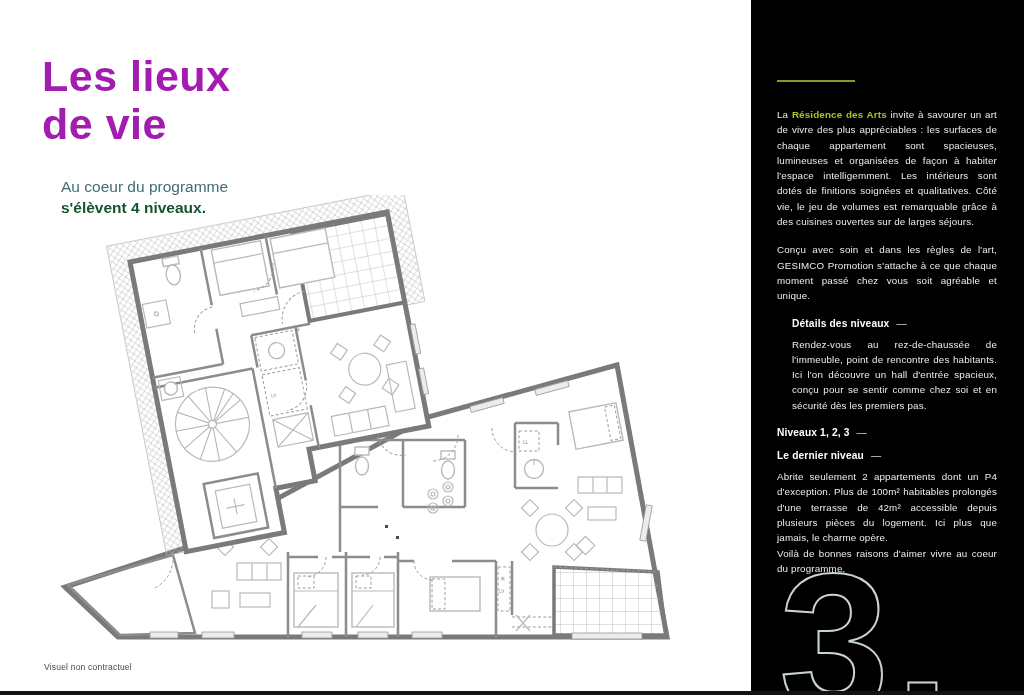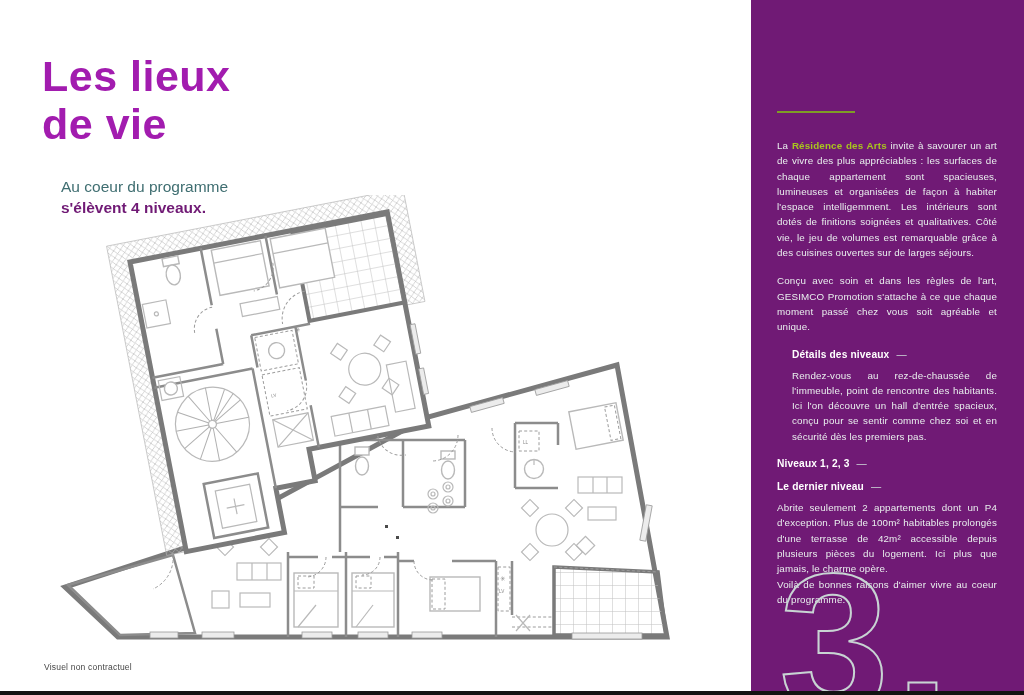--- a/index.html
+++ b/index.html
@@ -13,33 +13,33 @@
   .page-title{
     position:absolute;left:42px;top:52px;
     font-size:43px;line-height:48px;font-weight:bold;
     color:#a21caf;letter-spacing:.5px;
   }
   .page-subtitle{
     position:absolute;left:61px;top:176px;
     font-size:15.5px;line-height:21px;
   }
   .page-subtitle .sub1{color:#45707a;color:#3f6e71;display:block;}
-  .page-subtitle .sub2{color:#701a75;font-weight:bold;display:block;}
+  .page-subtitle .sub2{color:#14532d;font-weight:bold;display:block;}
   .plan-caption{
     position:absolute;left:44px;top:662px;
     font-size:8.5px;color:#474747;letter-spacing:.2px;
   }
   .bottom-edge{
     position:absolute;left:0;right:0;bottom:0;height:4px;background:#121212;
   }
   
   .sidebar{
     position:absolute;left:751px;top:0;width:273px;height:695px;
-    background:#701a75;color:#e9efee;box-sizing:border-box;
-    padding:111px 27px 0 26px;
+    background:#000000;color:#e9efee;box-sizing:border-box;
+    padding:80px 27px 0 26px;
   }
   .sidebar .rule{width:78px;height:2px;background:#7f9c26;margin:0 0 25px 0;}
   .sidebar p{
     margin:0 0 13px 0;font-size:9.8px;line-height:15.3px;
     text-align:justify;letter-spacing:.15px;color:#e9efee;
   }
   .sidebar p .hl{color:#a8c51e;font-weight:bold;}
   .sidebar h4{
     margin:0 0 6px 0;font-size:10.2px;line-height:14px;color:#ffffff;
     font-weight:bold;letter-spacing:.15px;

